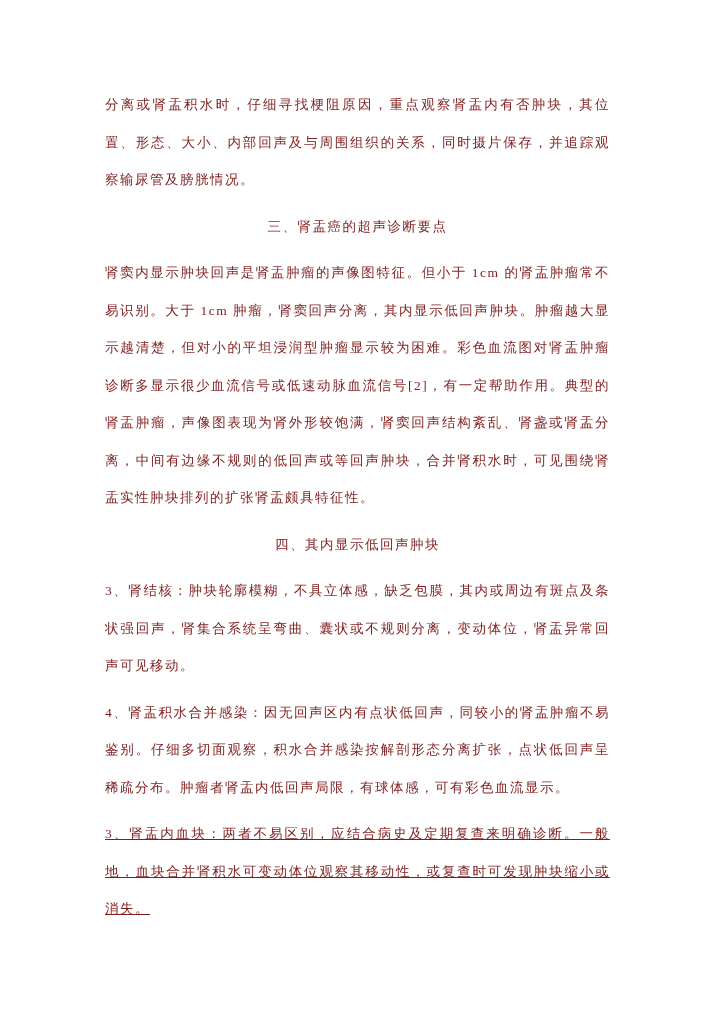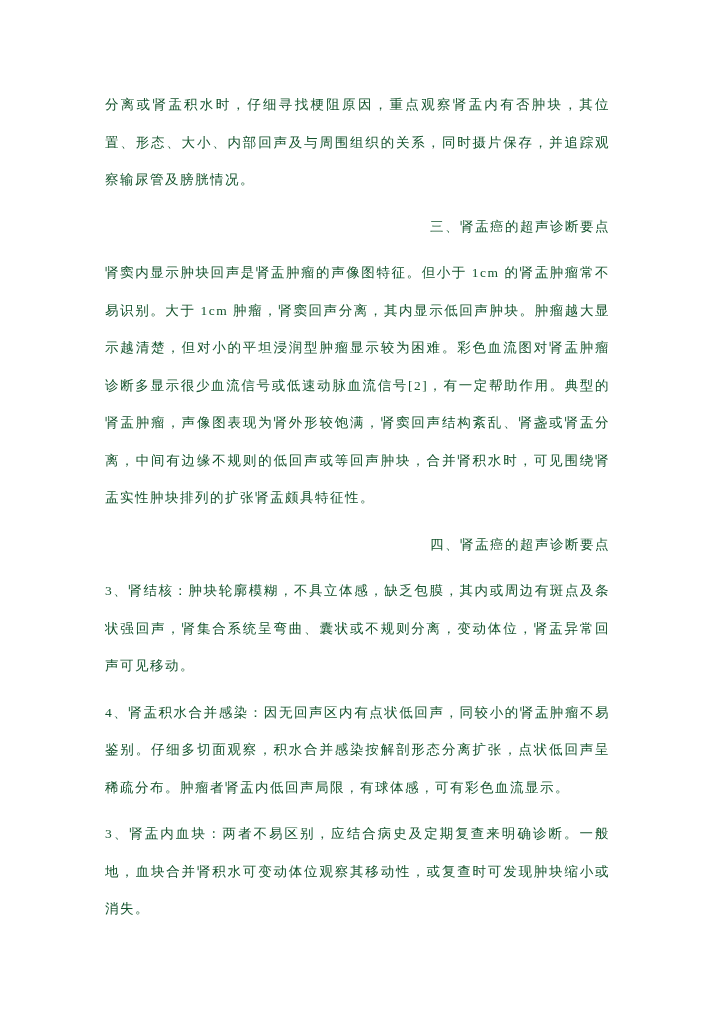--- a/index.html
+++ b/index.html
@@ -13,44 +13,45 @@
     height: 1018px;
     background: #ffffff;
     overflow: hidden;
     font-family: "Liberation Serif", "DejaVu Serif", serif;
   }
   .content {
     position: absolute;
     left: 105px;
     top: 86px;
     width: 505px;
-    color: #14532d;
+    color: #7f1d1d;
   }
   .block {
     font-size: 13.5px;
     line-height: 37.5px;
     letter-spacing: 1.5px;
     text-align: justify;
     margin: 0 0 9px 0;
     word-break: break-all;
   }
   .block.heading {
-    text-align: right;
+    text-align: center;
     font-weight: normal;
   }
   .block:last-child {
     margin-bottom: 0;
+    text-decoration: underline;
   }
 </style>
 </head>
 <body>
 
 <div class="page">
   <div class="content">
     <p class="block paragraph">分离或肾盂积水时，仔细寻找梗阻原因，重点观察肾盂内有否肿块，其位置、形态、大小、内部回声及与周围组织的关系，同时摄片保存，并追踪观察输尿管及膀胱情况。</p>
     <p class="block heading">三、肾盂癌的超声诊断要点</p>
     <p class="block paragraph">肾窦内显示肿块回声是肾盂肿瘤的声像图特征。但小于 1cm 的肾盂肿瘤常不易识别。大于 1cm 肿瘤，肾窦回声分离，其内显示低回声肿块。肿瘤越大显示越清楚，但对小的平坦浸润型肿瘤显示较为困难。彩色血流图对肾盂肿瘤诊断多显示很少血流信号或低速动脉血流信号[2]，有一定帮助作用。典型的肾盂肿瘤，声像图表现为肾外形较饱满，肾窦回声结构紊乱、肾盏或肾盂分离，中间有边缘不规则的低回声或等回声肿块，合并肾积水时，可见围绕肾盂实性肿块排列的扩张肾盂颇具特征性。</p>
-    <p class="block heading">四、肾盂癌的超声诊断要点</p>
+    <p class="block heading">四、其内显示低回声肿块</p>
     <p class="block paragraph">3、肾结核：肿块轮廓模糊，不具立体感，缺乏包膜，其内或周边有斑点及条状强回声，肾集合系统呈弯曲、囊状或不规则分离，变动体位，肾盂异常回声可见移动。</p>
     <p class="block paragraph">4、肾盂积水合并感染：因无回声区内有点状低回声，同较小的肾盂肿瘤不易鉴别。仔细多切面观察，积水合并感染按解剖形态分离扩张，点状低回声呈稀疏分布。肿瘤者肾盂内低回声局限，有球体感，可有彩色血流显示。</p>
     <p class="block paragraph">3、肾盂内血块：两者不易区别，应结合病史及定期复查来明确诊断。一般地，血块合并肾积水可变动体位观察其移动性，或复查时可发现肿块缩小或消失。</p>
   </div>
 </div>
 
 </body></html>

